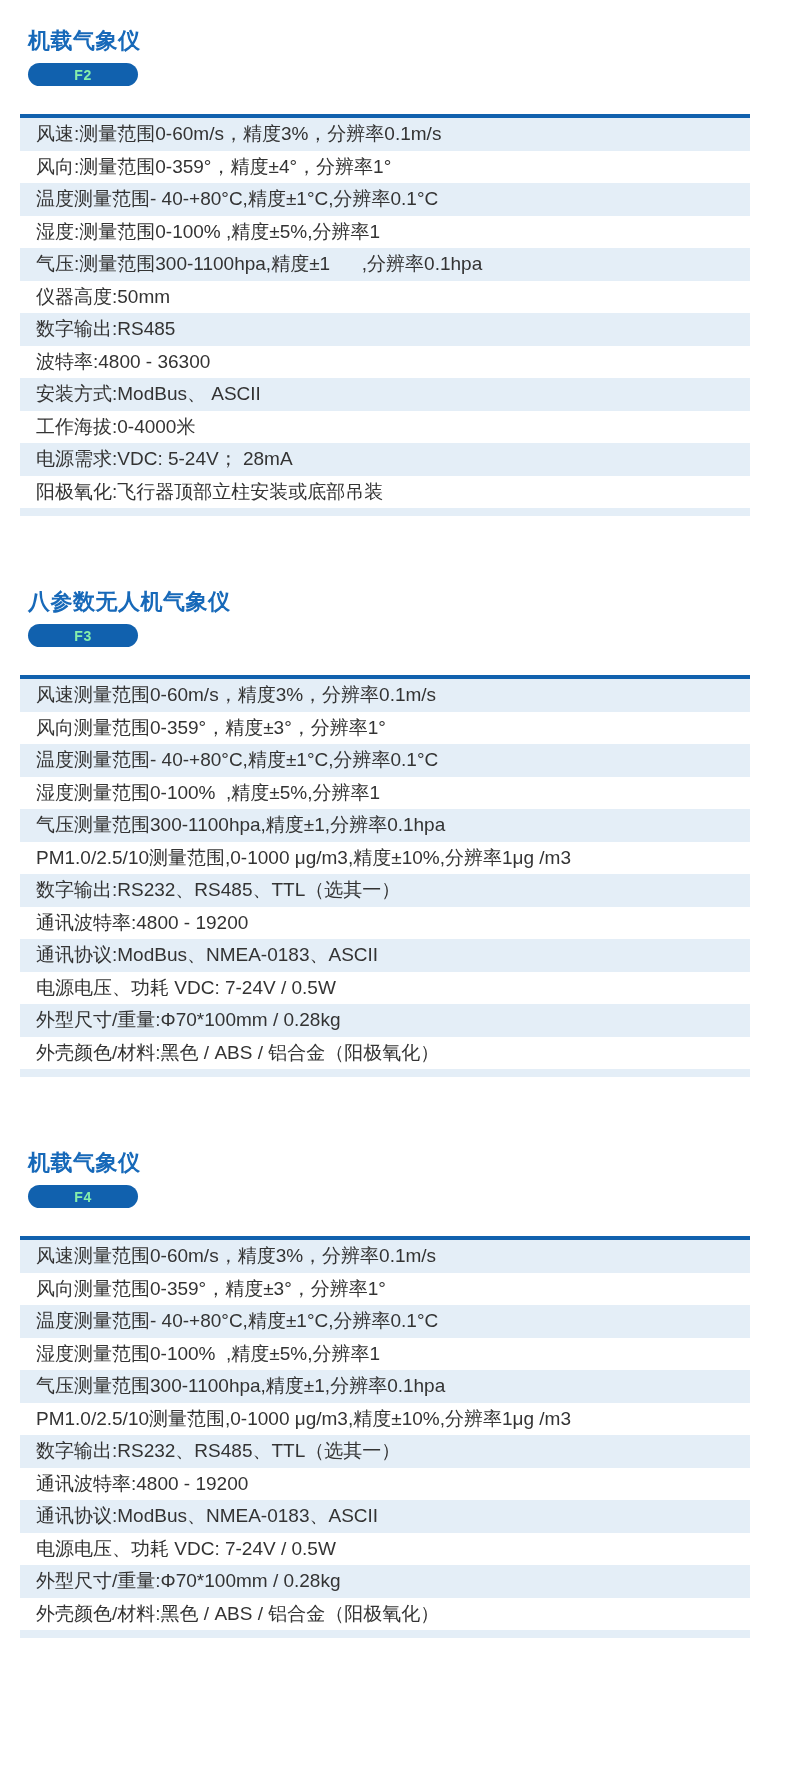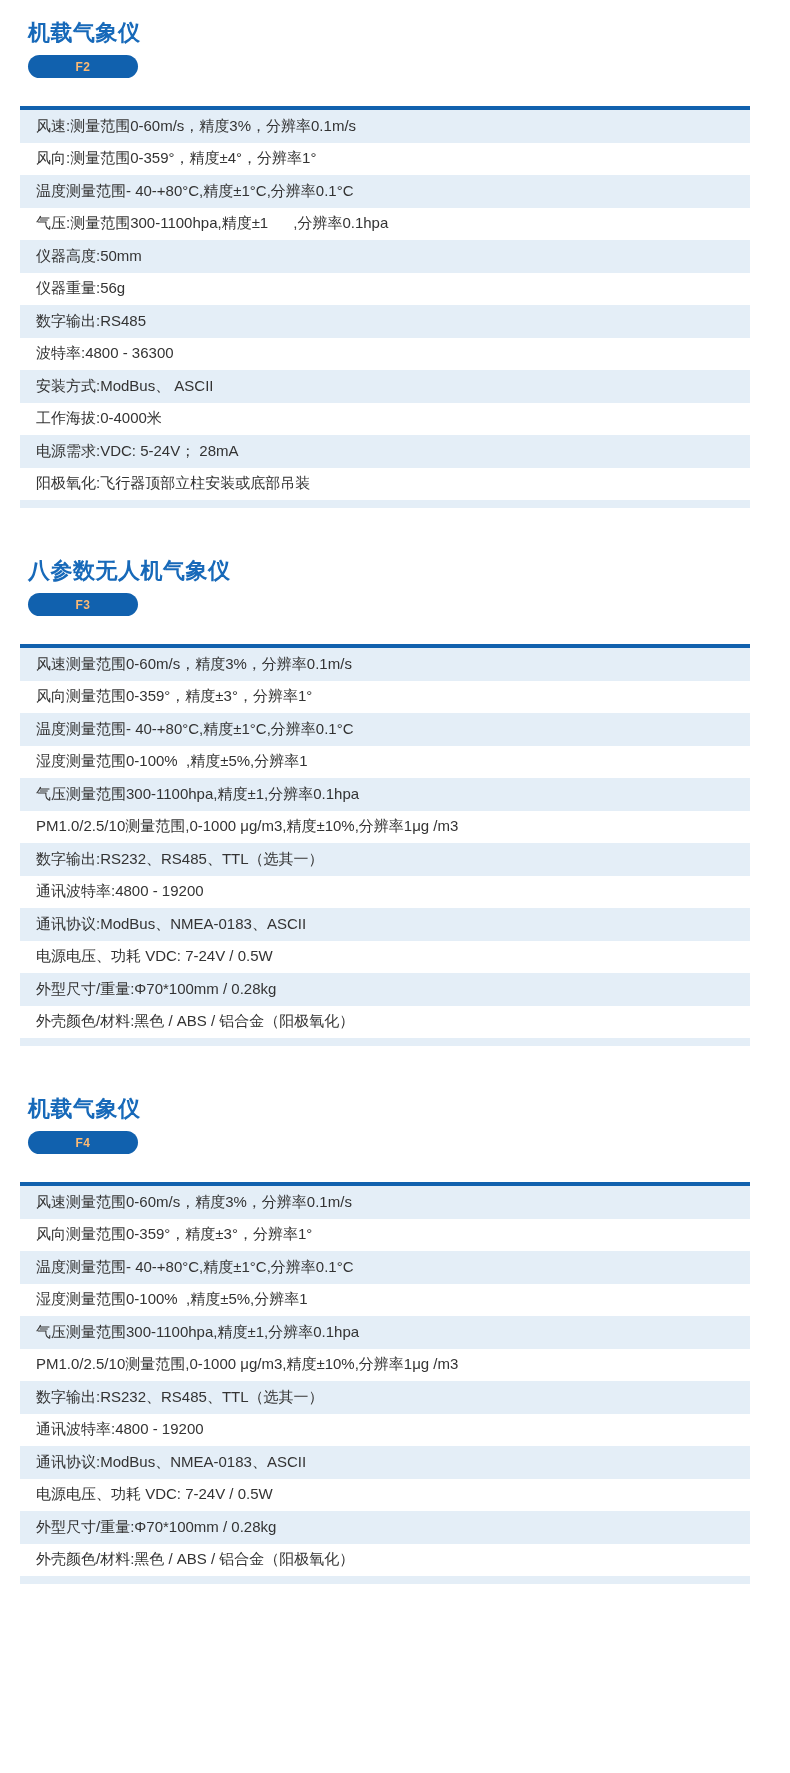--- a/index.html
+++ b/index.html
@@ -6,42 +6,42 @@
     --title-text:#1769b9;
     --accent:#1161ae;
     --row-alt:#e4eef7;
     --row-text:#333333;
   }
   html,body{margin:0;padding:0;background:#ffffff;}
   body{
     width:790px;height:1773px;overflow:hidden;
     font-family:"Liberation Sans","DejaVu Sans",sans-serif;
   }
-  .page{padding-top:20px;}
-  .section + .section{margin-top:50px;}
+  .page{padding-top:28px;}
+  .section + .section{margin-top:73px;}
   .sec-header{padding-left:28px;}
   .sec-title{
     color:var(--title-text);
     font-size:22px;line-height:26px;font-weight:bold;
     letter-spacing:0.5px;
   }
   .badge{
     margin-top:9px;width:110px;height:23px;border-radius:12px;
-    background:var(--accent);color:#fdba74;
+    background:var(--accent);color:#86efac;
     display:flex;align-items:center;justify-content:center;
-    font-size:12px;font-weight:bold;letter-spacing:0.5px;
+    font-size:14px;font-weight:bold;letter-spacing:0.5px;
   }
   .spec-table{
     margin:28px 40px 0 20px;
     border-top:4px solid var(--accent);
   }
   .spec-row{
     height:32.5px;display:flex;align-items:center;
     padding-left:16px;
-    font-size:15px;color:var(--row-text);
+    font-size:19px;color:var(--row-text);
     white-space:pre-wrap;
   }
   .spec-row:nth-child(odd){background:var(--row-alt);}
   .strip{height:8px;background:var(--row-alt);}
 </style>
 </head>
 <body>
 
 <div class="page">
 
@@ -54,27 +54,27 @@
         <div class="spec-row">
     <span>风速:测量范围0-60m/s，精度3%，分辨率0.1m/s</span>
   </div>
         <div class="spec-row">
     <span>风向:测量范围0-359°，精度±4°，分辨率1°</span>
   </div>
         <div class="spec-row">
     <span>温度测量范围- 40-+80°C,精度±1°C,分辨率0.1°C</span>
   </div>
         <div class="spec-row">
+    <span>湿度:测量范围0-100% ,精度±5%,分辨率1</span>
+  </div>
+        <div class="spec-row">
     <span>气压:测量范围300-1100hpa,精度±1      ,分辨率0.1hpa</span>
   </div>
         <div class="spec-row">
     <span>仪器高度:50mm</span>
-  </div>
-        <div class="spec-row">
-    <span>仪器重量:56g</span>
   </div>
         <div class="spec-row">
     <span>数字输出:RS485</span>
   </div>
         <div class="spec-row">
     <span>波特率:4800 - 36300</span>
   </div>
         <div class="spec-row">
     <span>安装方式:ModBus、 ASCII</span>
   </div>

